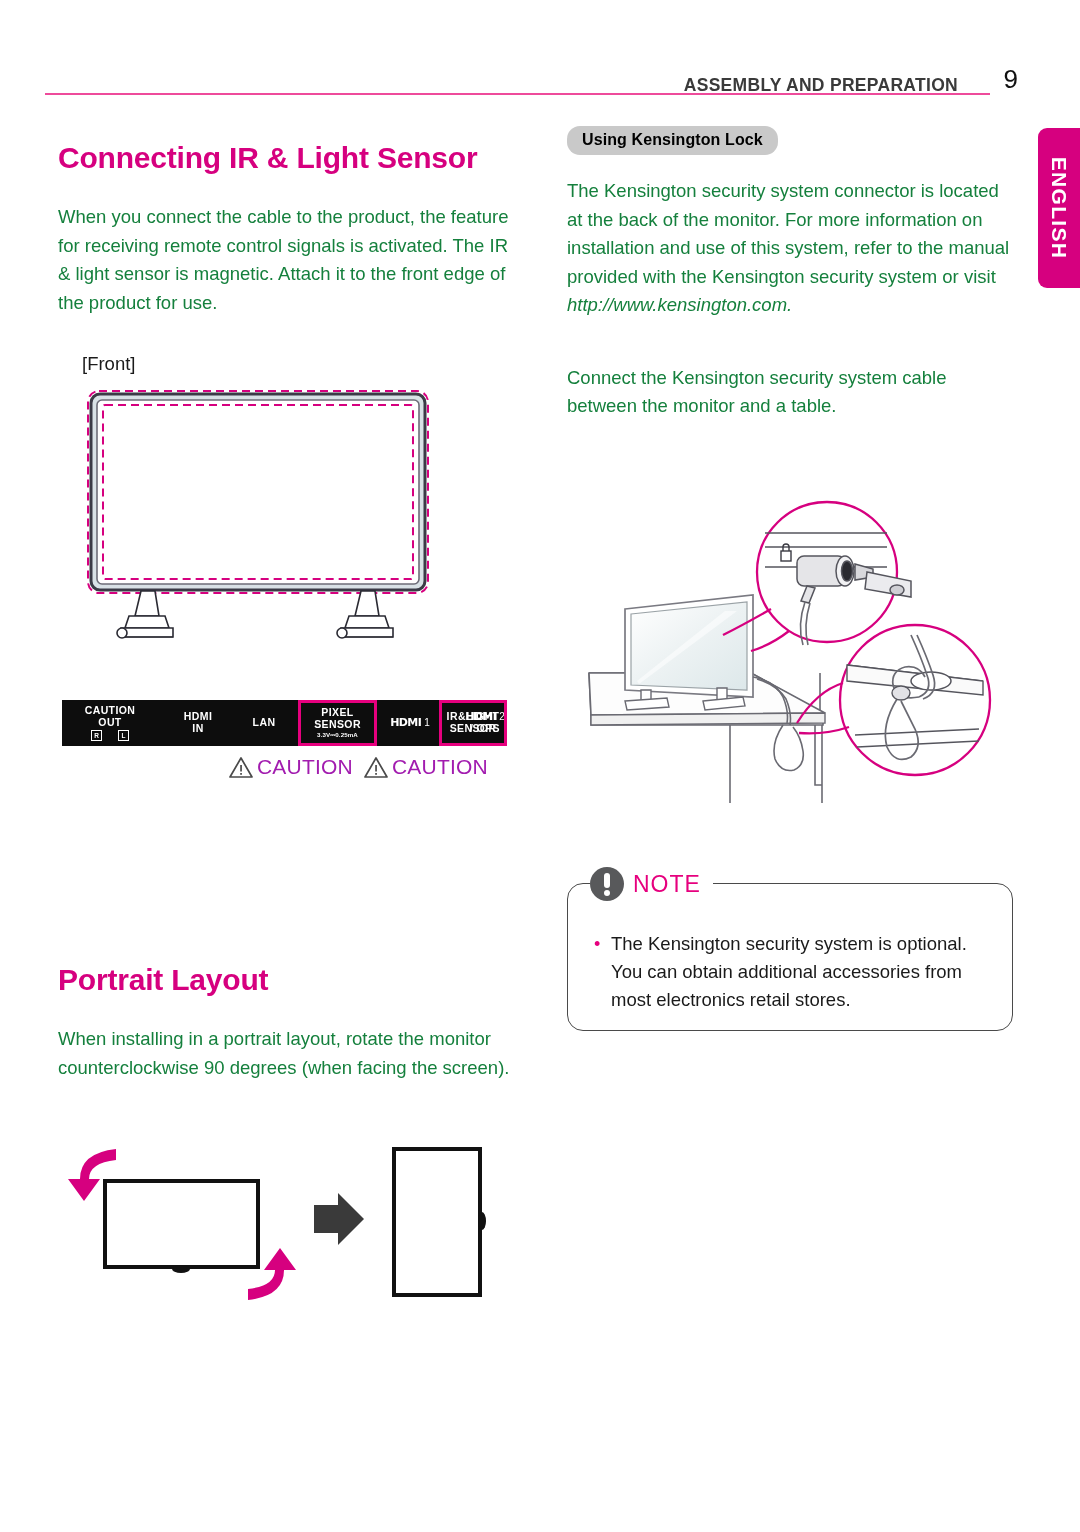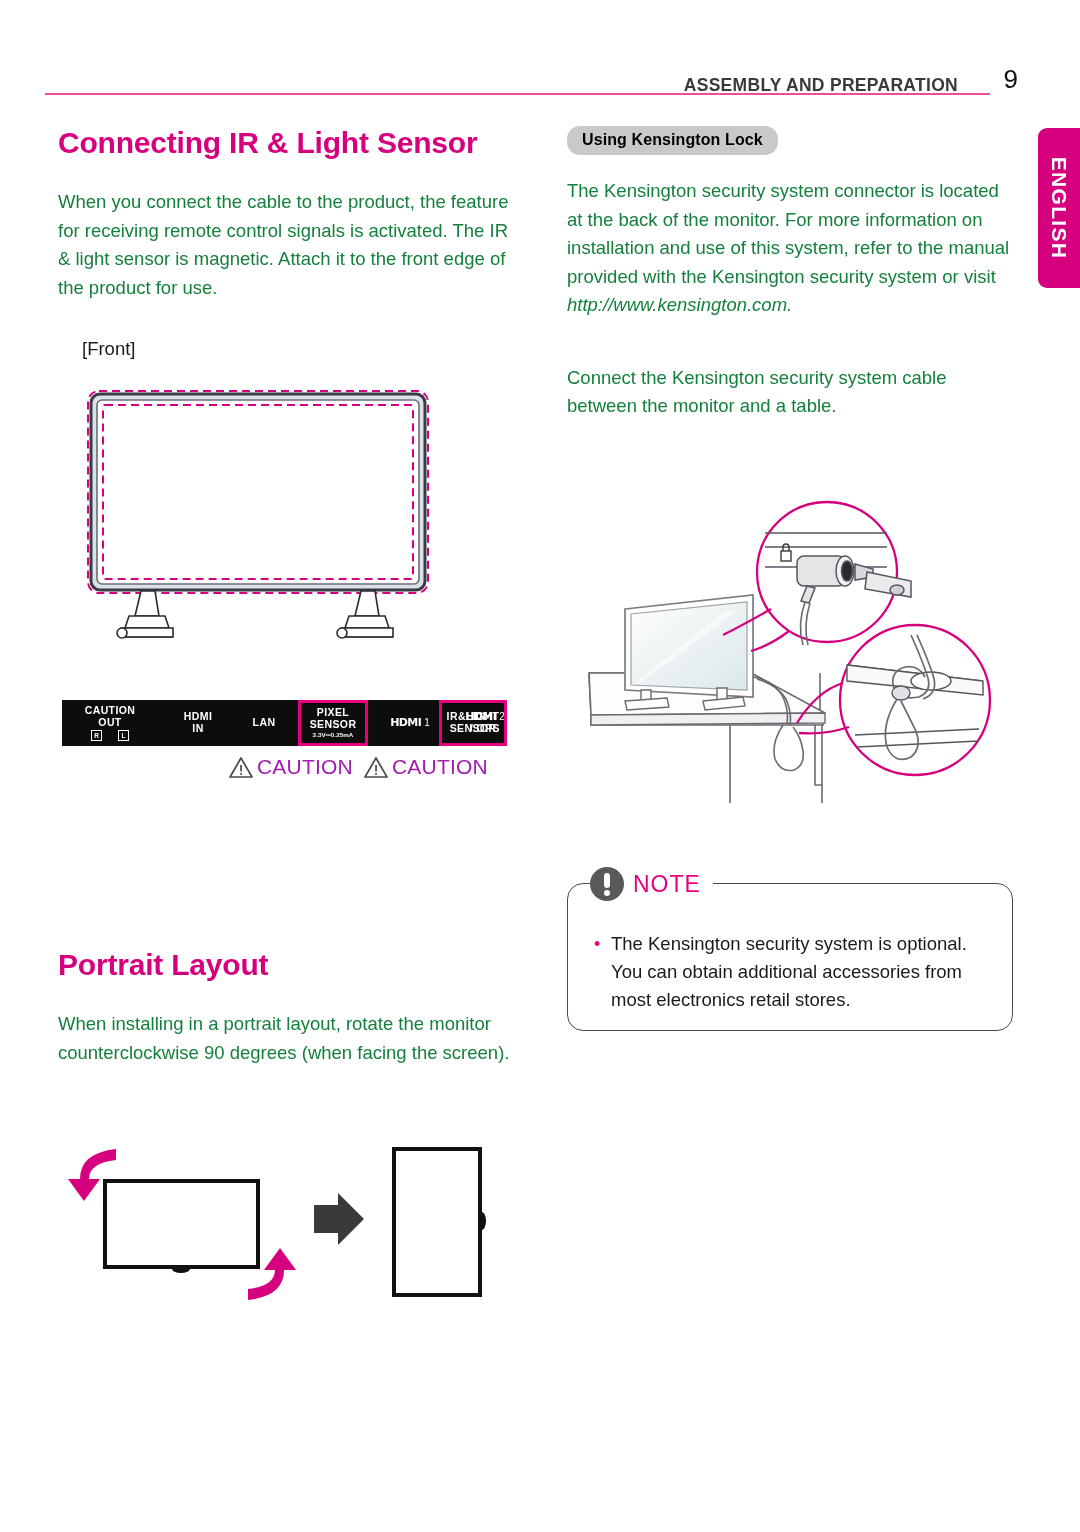--- a/index.html
+++ b/index.html
@@ -81,21 +81,21 @@
     width: 452px;
   }
   .col-right {
     position: absolute;
     left: 567px;
     top: 126px;
     width: 452px;
   }
 
   h1.section-title {
-    margin: 0 0 28px 0;
+    margin: 15px 0 28px 0;
     font-size: 30px;
     font-weight: bold;
     color: #d6007f;
     letter-spacing: -0.2px;
   }
   p.body-text {
     margin: 0;
     font-size: 18.5px;
     line-height: 28.5px;
     color: #15803d;
@@ -355,21 +355,21 @@
 
   <div class="port" style="left:104px; width:64px;">
     <div class="pl">HDMI</div>
     <div class="pl">IN</div>
   </div>
 
   <div class="port" style="left:176px; width:52px;">
     <div class="pl">LAN</div>
   </div>
 
-  <div class="port highlight" style="left:236px; width:70px;">
+  <div class="port highlight" style="left:236px; width:79px;">
     <div class="pl">PIXEL</div>
     <div class="pl">SENSOR</div>
     <div class="pl-sm">3.3V⎓0.25mA</div>
   </div>
 
   <div class="port" style="left:312px; width:72px;">
     <div style="display:flex; align-items:baseline; gap:3px;">
       <span class="hdmi-logo">HDMI</span>
       <span class="hdmi-num">1</span>
     </div>

